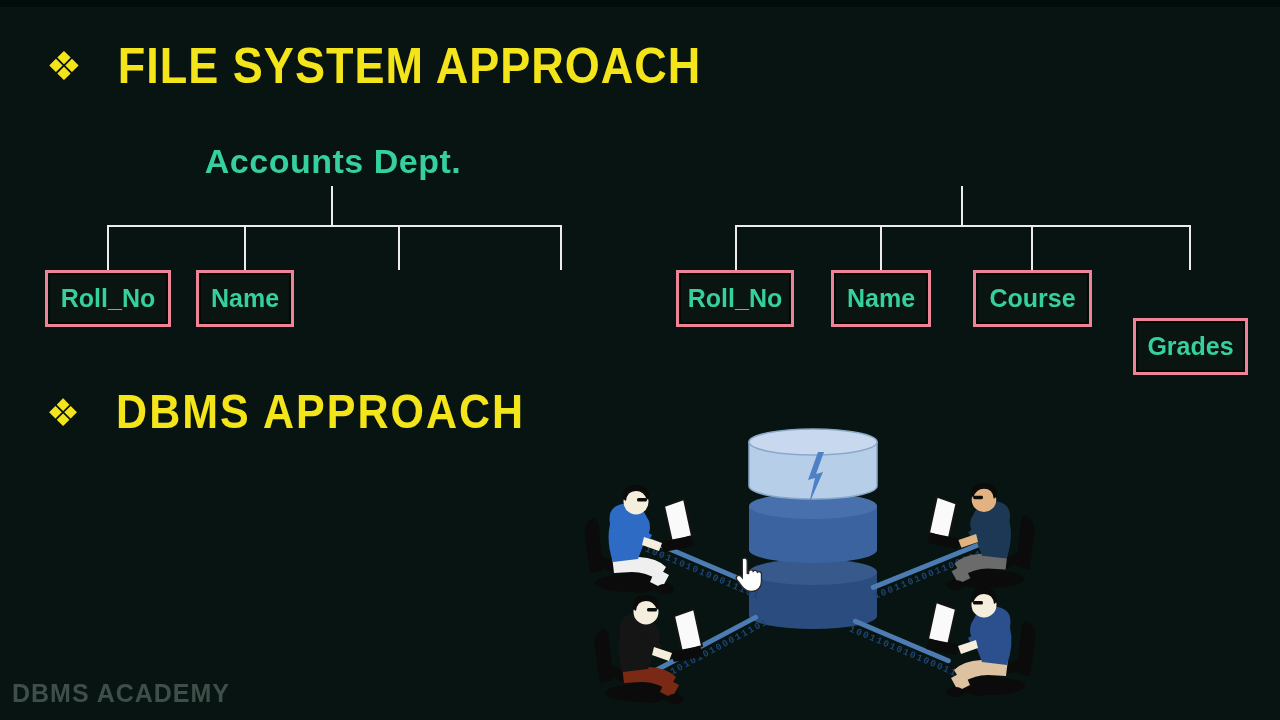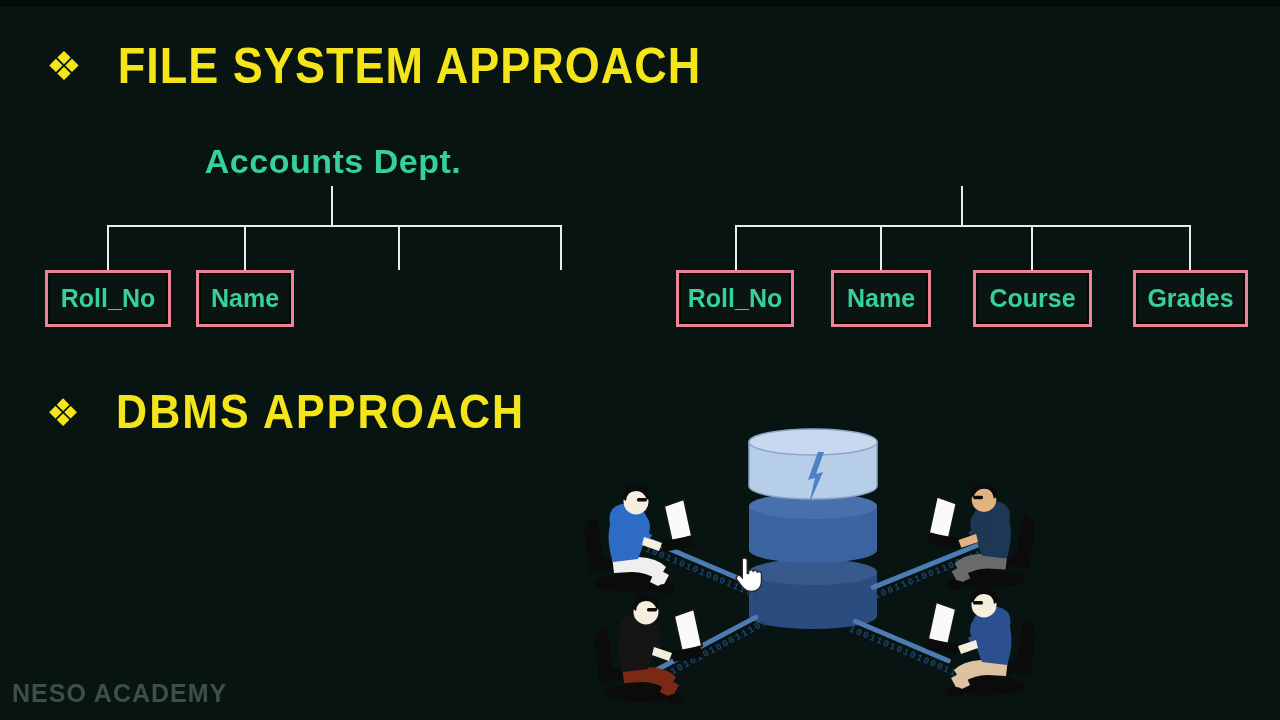--- a/index.html
+++ b/index.html
@@ -105,21 +105,21 @@
   <div class="tline" style="left:1189px;top:225px;width:2px;height:45px;"></div>
   <div class="abox" style="left:676px;width:118px;">
       <span>Roll_No</span>
     </div>
   <div class="abox" style="left:831px;width:100px;">
       <span>Name</span>
     </div>
   <div class="abox" style="left:973px;width:119px;">
       <span>Course</span>
     </div>
-  <div class="abox" style="left:1133px;width:115px;">
+  <div class="abox" style="left:1133px;width:115px;margin-top:48px;">
       <span>Grades</span>
     </div>
 
   <div class="heading h2">
     <span class="bullet">❖</span>
     <span class="h-text">DBMS APPROACH</span>
   </div>
 
   <svg class="db-svg" viewBox="0 0 146 214">
     <g>
@@ -227,14 +227,14 @@
       <circle class="skin" cx="60" cy="20" r="12.5"></circle>
       <path class="dark" d="M47,17 q-1,-14 13,-14 q13,0 13,12 l-2,3 q-3,-9 -11,-9 q-9,0 -10,10 z"></path>
       <rect class="dark" x="61" y="16" width="10" height="3.5" rx="1.5"></rect>
     </svg>
   </div>
 
   <svg class="cursor" viewBox="0 0 26 32">
     <path d="M9.5,1.5c1.2,0,2.1,0.9,2.1,2.1v9.7l1.1,0.1v-1.1c0-1,0.8-1.8,1.8-1.8c0.8,0,1.5,0.5,1.7,1.2c0.3-0.4,0.8-0.7,1.4-0.7c0.9,0,1.6,0.6,1.8,1.4c0.3-0.3,0.7-0.5,1.2-0.5c1,0,1.9,0.8,1.9,1.9v5.6c0,4.2-2.7,7.6-7.3,7.6c-3.9,0-5.5-1.3-7.4-3.7l-4.1-5.3c-0.6-0.8-0.5-2,0.3-2.7c0.8-0.7,2-0.6,2.8,0.2l1.1,1.2V3.6C7.4,2.4,8.3,1.5,9.5,1.5z" fill="#ffffff" stroke="#2a2a2a" stroke-width="1"></path>
   </svg>
 
-  <div class="watermark">NESO ACADEMY</div>
+  <div class="watermark">DBMS ACADEMY</div>
 </div>
 
 </body></html>

